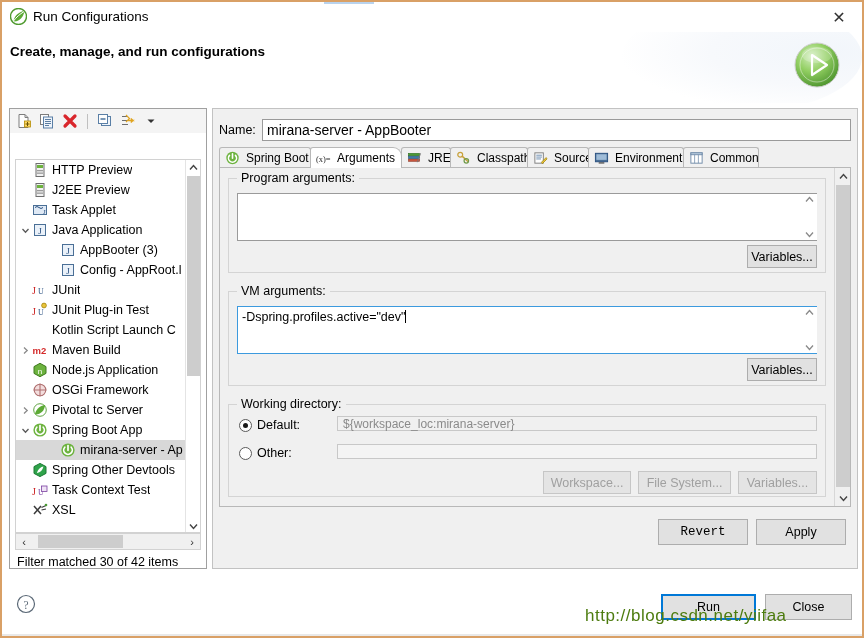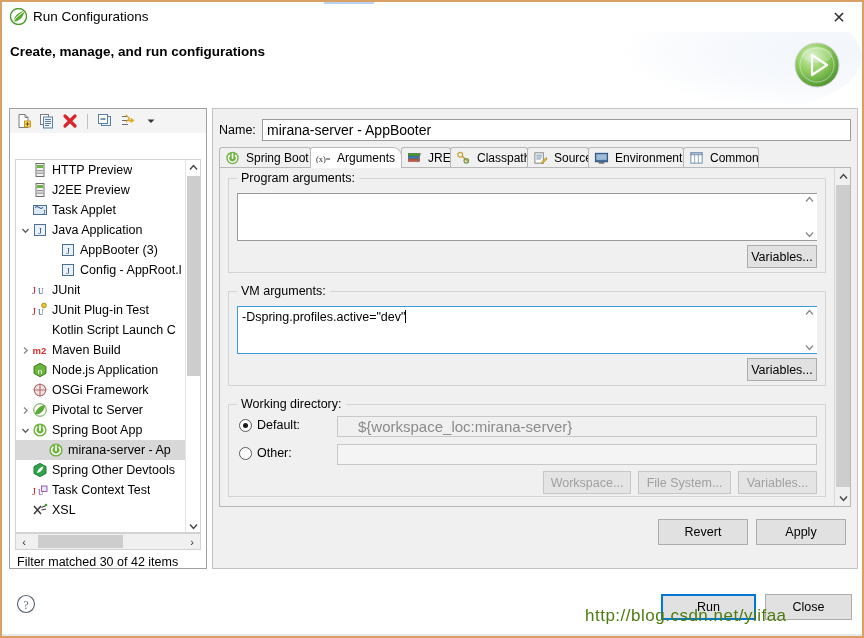--- a/index.html
+++ b/index.html
@@ -243,28 +243,28 @@
   .radio {
     width: 13px; height: 13px; border-radius: 50%;
     border: 1px solid #5a5a5a; background: #fff;
     margin-right: 5px; position: relative; flex: 0 0 13px;
   }
   .radio.checked::after {
     content: ""; position: absolute; left: 3px; top: 3px;
     width: 5px; height: 5px; border-radius: 50%; background: #1a1a1a;
   }
   .wd-field {
-    position: absolute; height: 21px;
+    position: absolute; height: 15px;
     border: 1px solid #c8c8c8; background: #f0f0f0;
-    font-size: 15px; color: #8a8a8a;
-    display: flex; align-items: center; padding-left: 20px;
-  }
-
-  
-  #revert-btn { left: 445px; top: 410px; width: 90px; height: 26px; }
+    font-size: 12px; color: #8a8a8a;
+    display: flex; align-items: center; padding-left: 5px;
+  }
+
+  
+  #revert-btn { left: 445px; top: 410px; width: 90px; height: 26px; font-family: Liberation Mono, monospace; }
   #apply-btn  { left: 543px; top: 410px; width: 90px; height: 26px; }
 
   
   #run-btn   { position: absolute; left: 659px; top: 592px; width: 95px; height: 26px; }
   #close-btn-bottom { position: absolute; left: 763px; top: 592px; width: 87px; height: 26px; }
 
   #watermark {
     position: absolute; left: 583px; top: 604px;
     font-family: Liberation Sans, sans-serif;
     font-size: 17px; color: #4d7c0f; letter-spacing: 0.5px;
@@ -512,21 +512,21 @@
             </span>
             <span class="tree-icon">
               <svg width="16" height="16" viewBox="0 0 16 16">
                 <circle cx="8" cy="8" r="6.6" fill="#6db33f"></circle>
                 <path d="M8 3.6 V8.3" stroke="#ffffff" stroke-width="1.7" stroke-linecap="round"></path>
                 <path d="M4.8 5.2 A4.3 4.3 0 1 0 11.2 5.2" stroke="#ffffff" stroke-width="1.7" fill="none" stroke-linecap="round"></path>
               </svg>
             </span>
             <span class="tree-label">Spring Boot App</span>
           </div>
-          <div class="tree-row selected" style="padding-left: 18px;">
+          <div class="tree-row selected" style="padding-left: 30px;">
             <span class="twisty"></span>
             <span class="tree-icon">
               <svg width="16" height="16" viewBox="0 0 16 16">
                 <circle cx="8" cy="8" r="6.6" fill="#6db33f"></circle>
                 <path d="M8 3.6 V8.3" stroke="#ffffff" stroke-width="1.7" stroke-linecap="round"></path>
                 <path d="M4.8 5.2 A4.3 4.3 0 1 0 11.2 5.2" stroke="#ffffff" stroke-width="1.7" fill="none" stroke-linecap="round"></path>
               </svg>
             </span>
             <span class="tree-label">mirana-server - Ap</span>
           </div>

